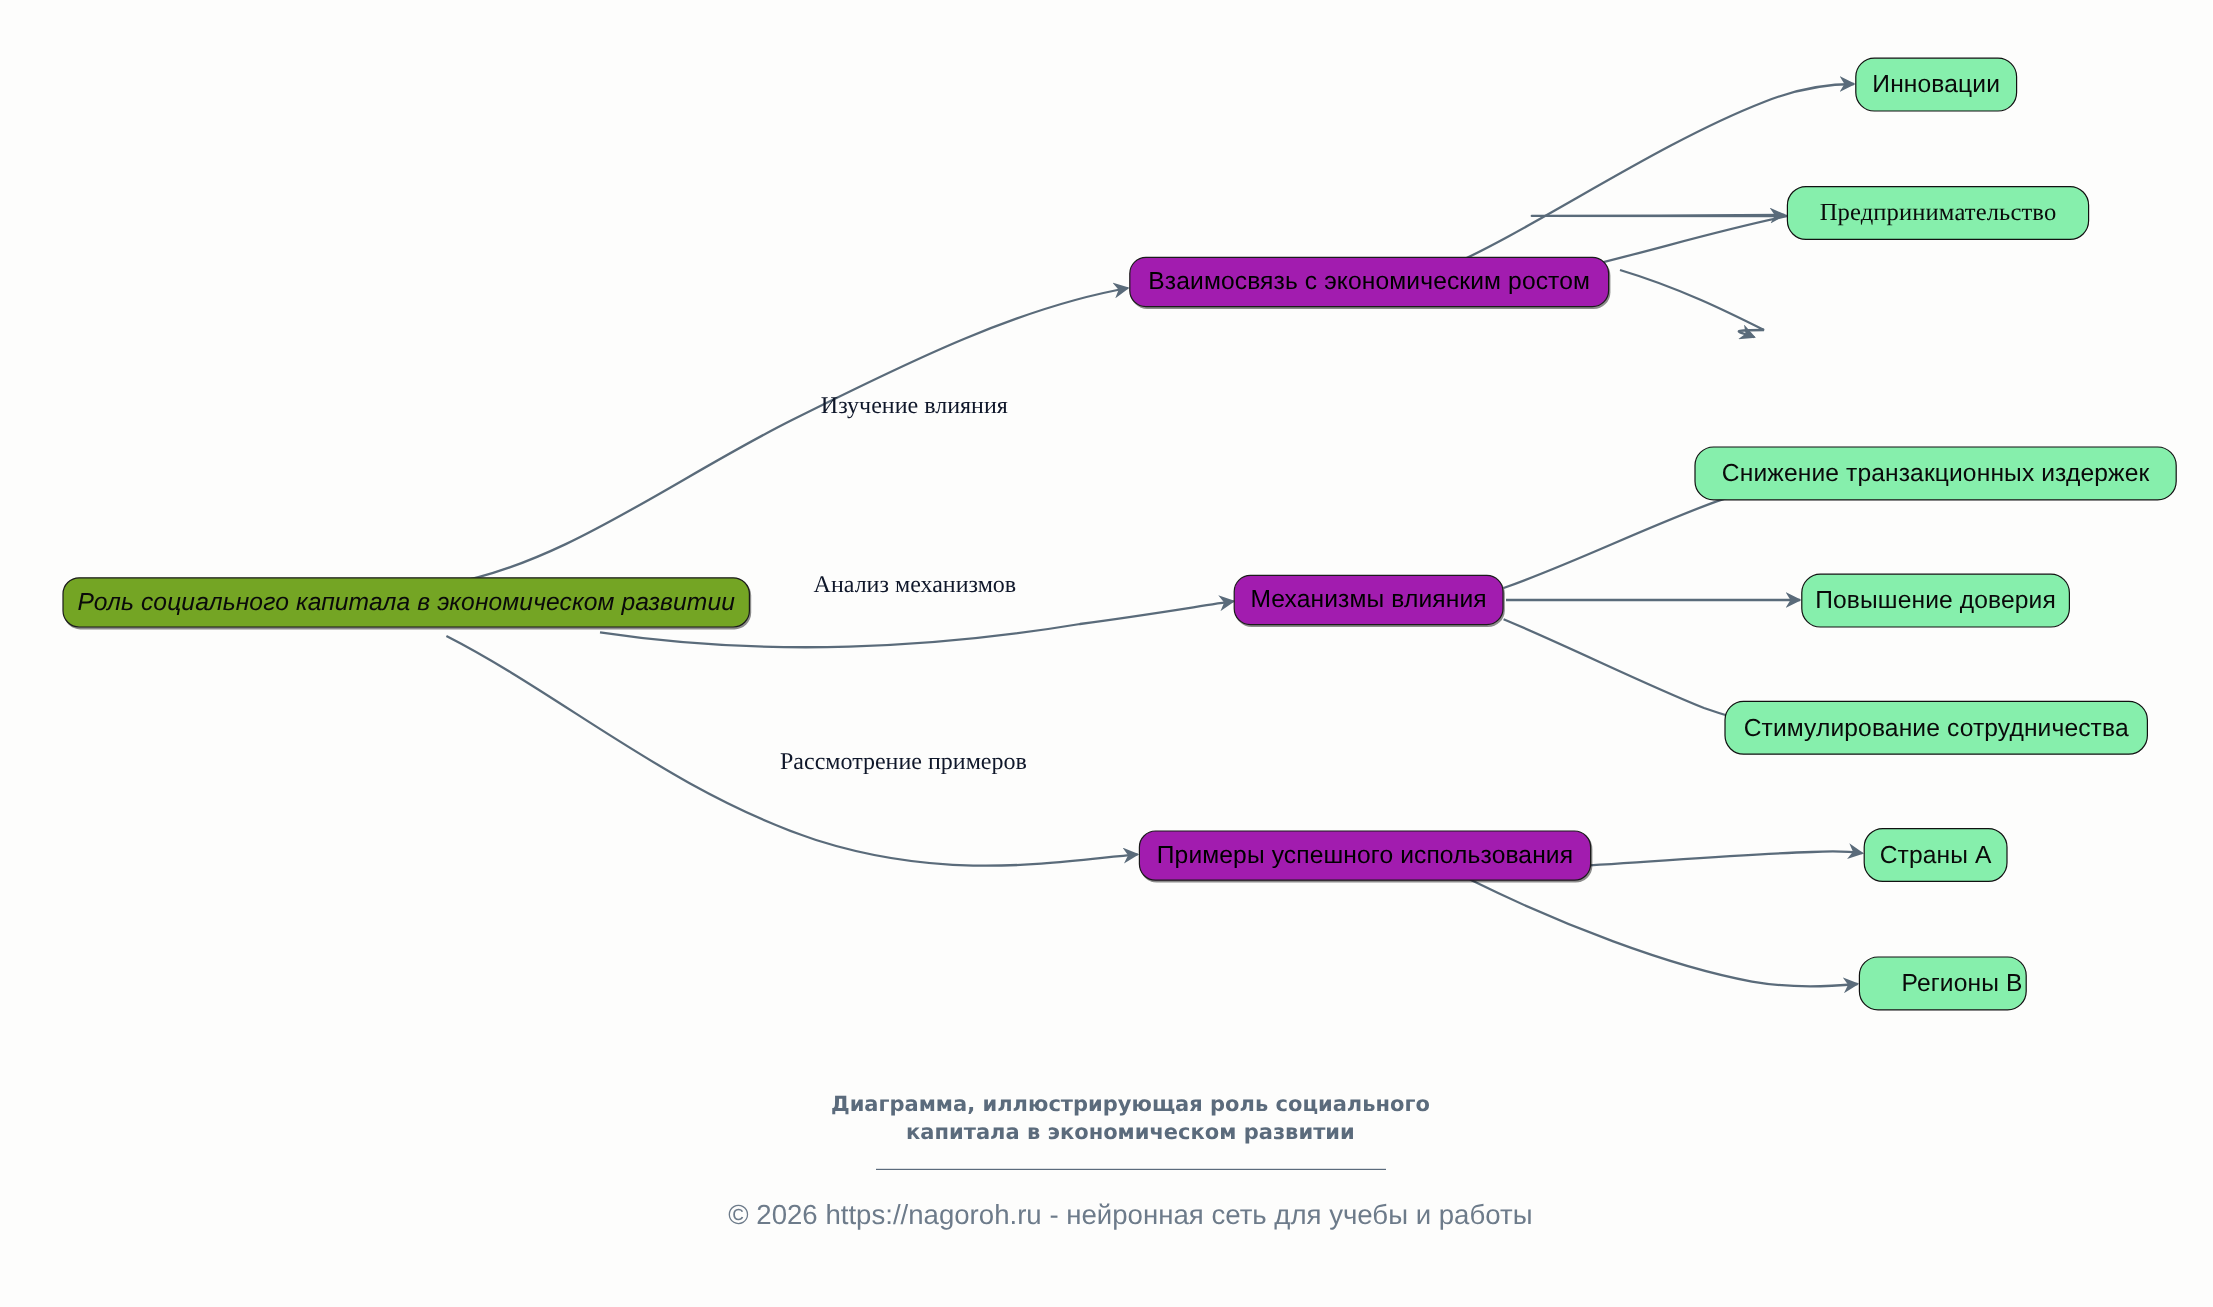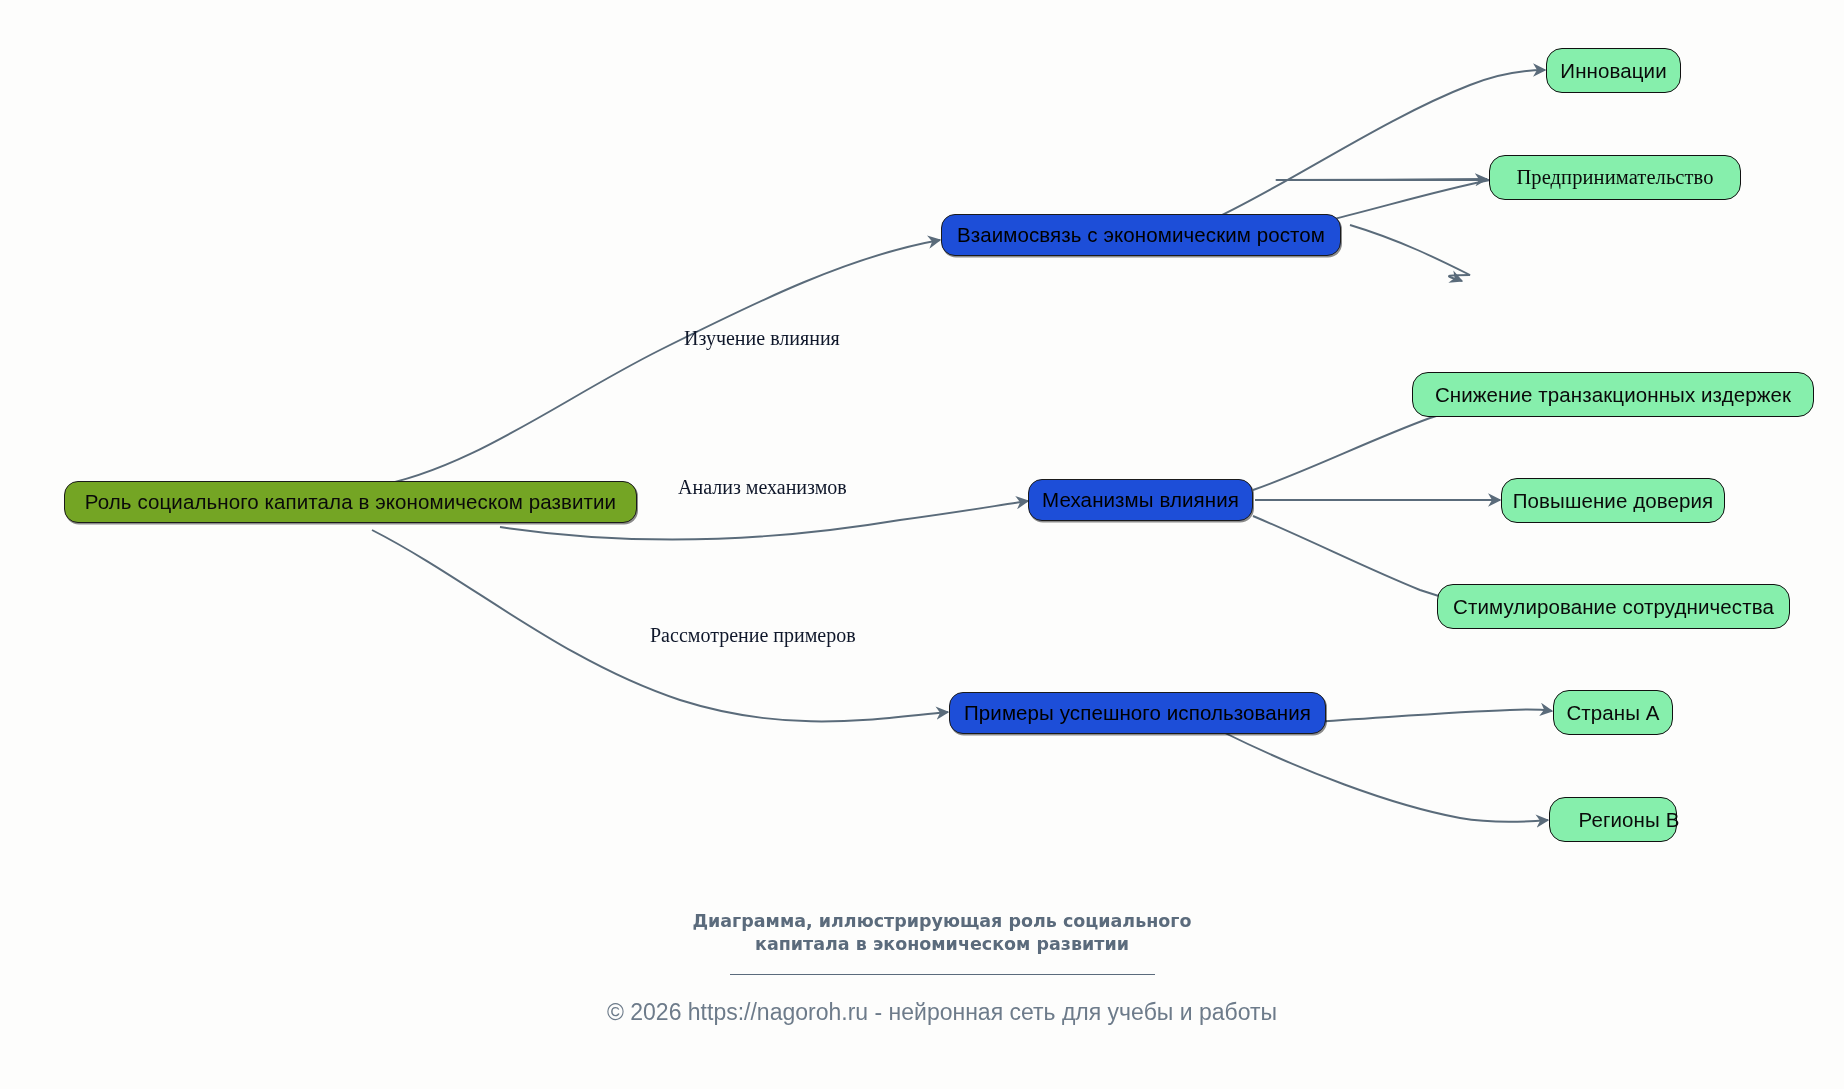--- a/index.html
+++ b/index.html
@@ -37,21 +37,21 @@
     letter-spacing: 0.1px;
   }
   .node-root {
     background: #74a524;
     border: 1.6px solid #1b1b1b;
     color: #0a0a0a;
     font-size: 20.5px;
     box-shadow: 1px 1.5px 0px rgba(0,0,0,0.45);
   }
   .node-branch {
-    background: #1d4ed8;
+    background: #a21caf;
     border: 1.6px solid #1b1b1b;
     color: #000000;
     font-size: 20.5px;
     box-shadow: 1px 1.5px 0px rgba(0,0,0,0.45);
   }
   .node-leaf {
     background: #86efac;
     border: 1.7px solid #111111;
     color: #0a0a0a;
     font-size: 20.5px;
@@ -112,21 +112,21 @@
 
       <path d="M 1253,490 C 1310,470 1370,440 1430,418 C 1450,411 1465,407 1478,404"></path>
       <path d="M 1255,500 C 1330,500 1400,500 1460,500 C 1480,500 1495,500 1500,500"></path>
       <path d="M 1253,516 C 1310,540 1370,570 1420,590 C 1440,597 1455,601 1468,604"></path>
 
       <path d="M 1310,722 C 1380,718 1450,712 1510,710 C 1530,709 1545,710 1552,711"></path>
       <path d="M 1225,733 C 1300,770 1390,805 1460,818 C 1495,824 1525,822 1548,820"></path>
     </g>
   </svg>
 
-  <div class="node node-root" style="left:64px; top:481px; width:573px; height:42px;">
+  <div class="node node-root" style="left:52px; top:481px; width:573px; height:42px;font-style:italic;">
     <span>Роль социального капитала в экономическом развитии</span>
   </div>
 
   <div class="node node-branch" style="left:941px; top:214px; width:400px; height:42px;">
     <span>Взаимосвязь с экономическим ростом</span>
   </div>
 
   <div class="node node-branch" style="left:1028px; top:479px; width:225px; height:42px;">
     <span>Механизмы влияния</span>
   </div>
@@ -153,21 +153,21 @@
   </div>
 
   <div class="node node-leaf" style="left:1437px; top:584px; width:353px; height:45px;">
     <span>Стимулирование сотрудничества</span>
   </div>
 
   <div class="node node-leaf" style="left:1553px; top:690px; width:120px; height:45px;">
     <span>Страны А</span>
   </div>
 
-  <div class="node node-leaf" style="left:1549px; top:797px; width:128px; height:45px;padding-left:32px;">
+  <div class="node node-leaf" style="left:1549px; top:797px; width:140px; height:45px;padding-left:32px;">
     <span>Регионы В</span>
   </div>
 
   <div class="edge-label" style="left:684px; top:327px;">
     <span>Изучение влияния</span>
   </div>
 
   <div class="edge-label" style="left:678px; top:476px;">
     <span>Анализ механизмов</span>
   </div>

